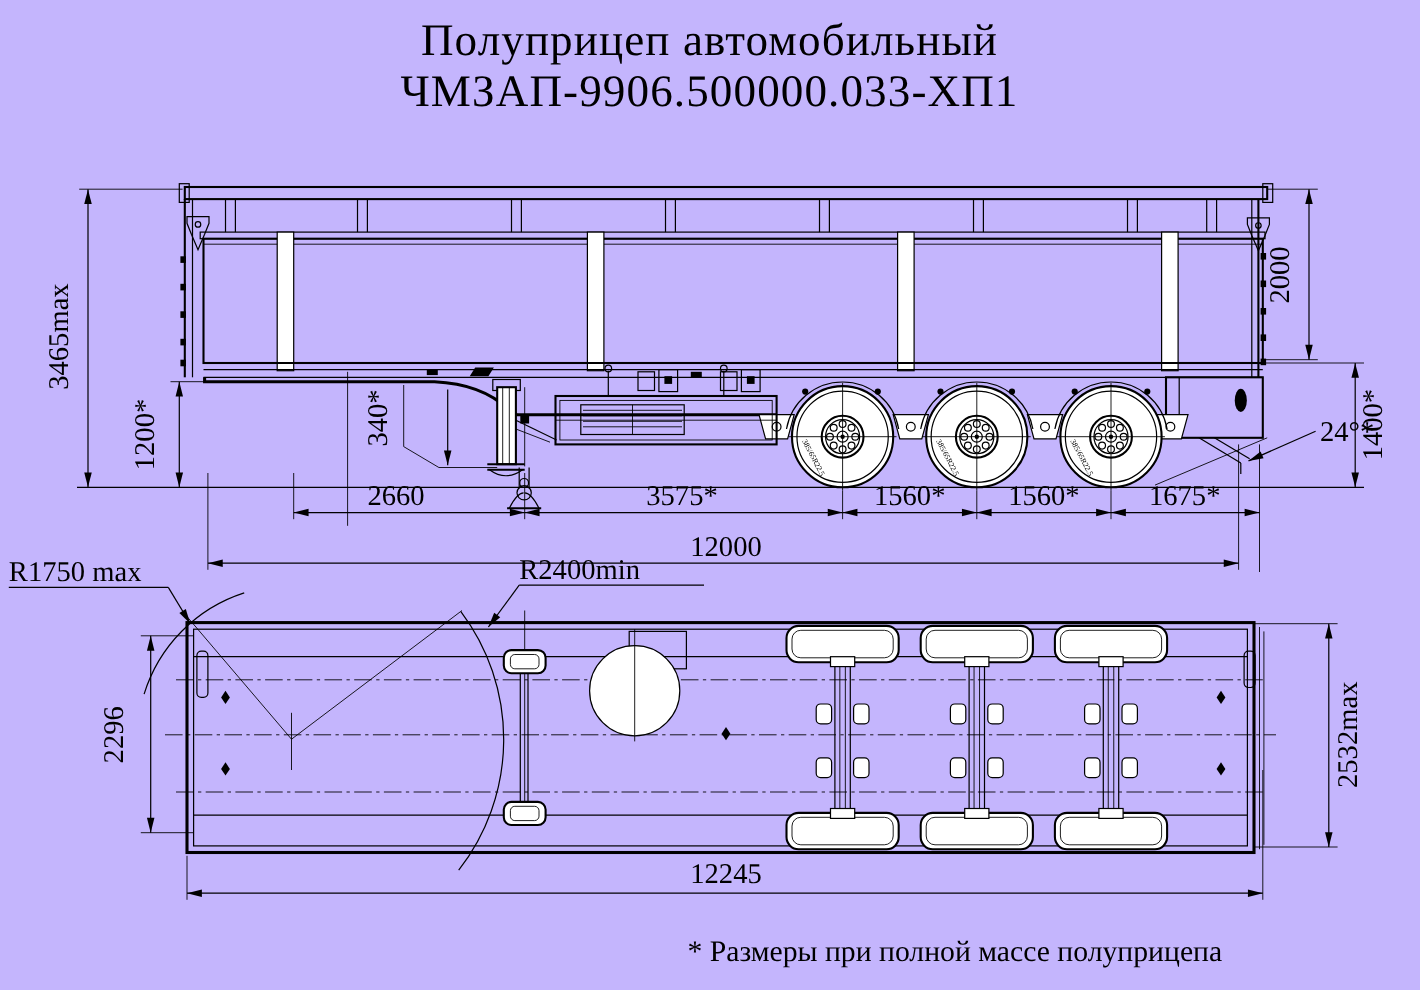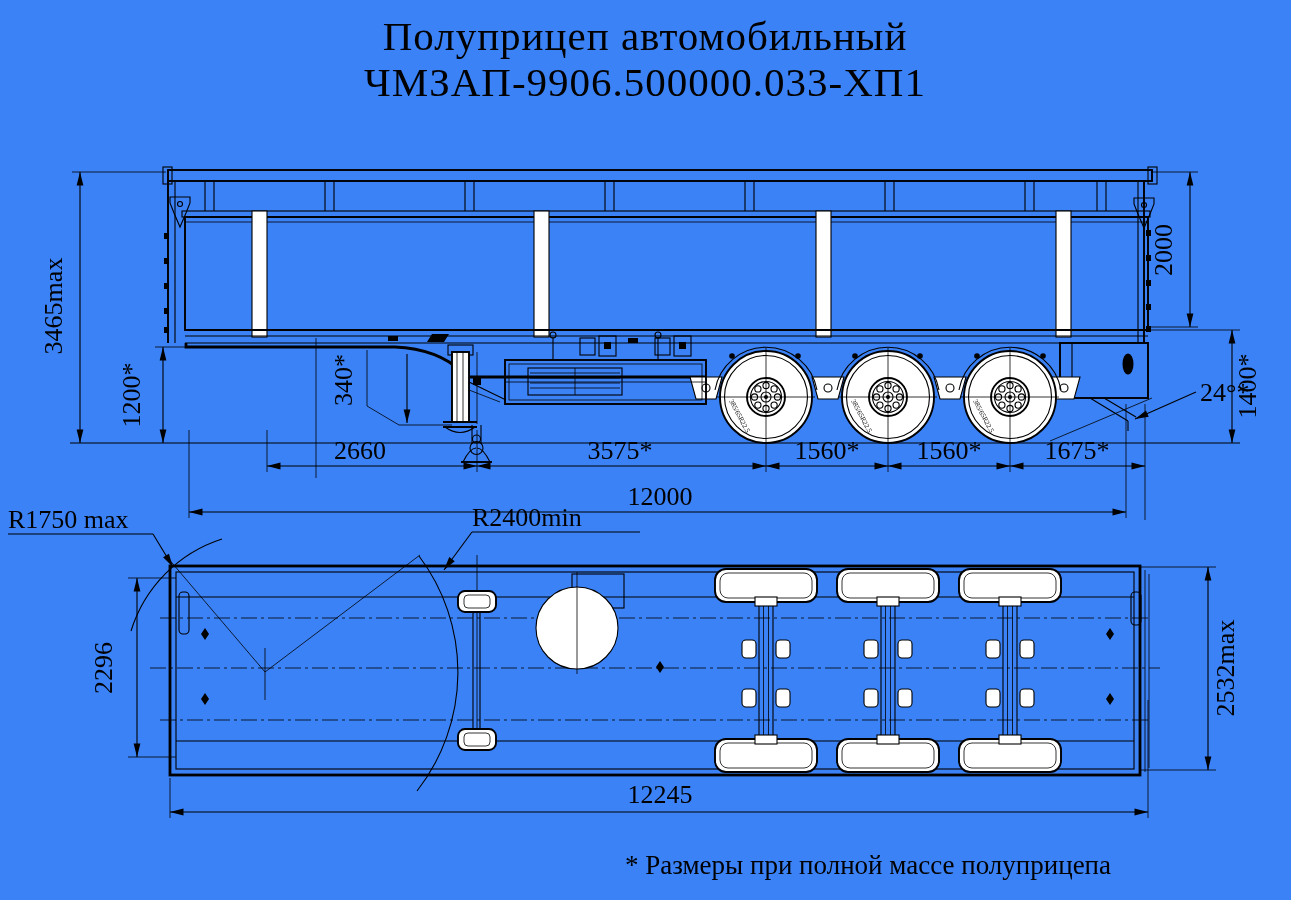--- a/index.html
+++ b/index.html
@@ -1,16 +1,16 @@
 <!DOCTYPE html>
 <html><head>
 <meta charset="utf-8">
 <style>
   html,body{margin:0;padding:0;background:#fff;}
-  #stage{width:1291px;height:900px;background:#3b82f6;position:relative;overflow:hidden;}
+  #stage{width:1291px;height:900px;background:#c4b5fd;position:relative;overflow:hidden;}
   svg{display:block;}
   .l1{stroke:#000;fill:none;stroke-width:1.1;}
   .l2{stroke:#000;fill:none;stroke-width:1.9;}
   .l3{stroke:#000;fill:none;stroke-width:2.8;}
   .lt{stroke:#000;fill:none;stroke-width:.8;}
   .cl{stroke:#000;fill:none;stroke-width:.8;stroke-dasharray:16 4 3 4;}
   .dm{stroke:#000;fill:none;stroke-width:1.1;}
   .fl{fill:#000;stroke:none;}
   .wh{fill:#fff;}
   text{font-family:"Liberation Serif","DejaVu Serif",serif;fill:#000;}

